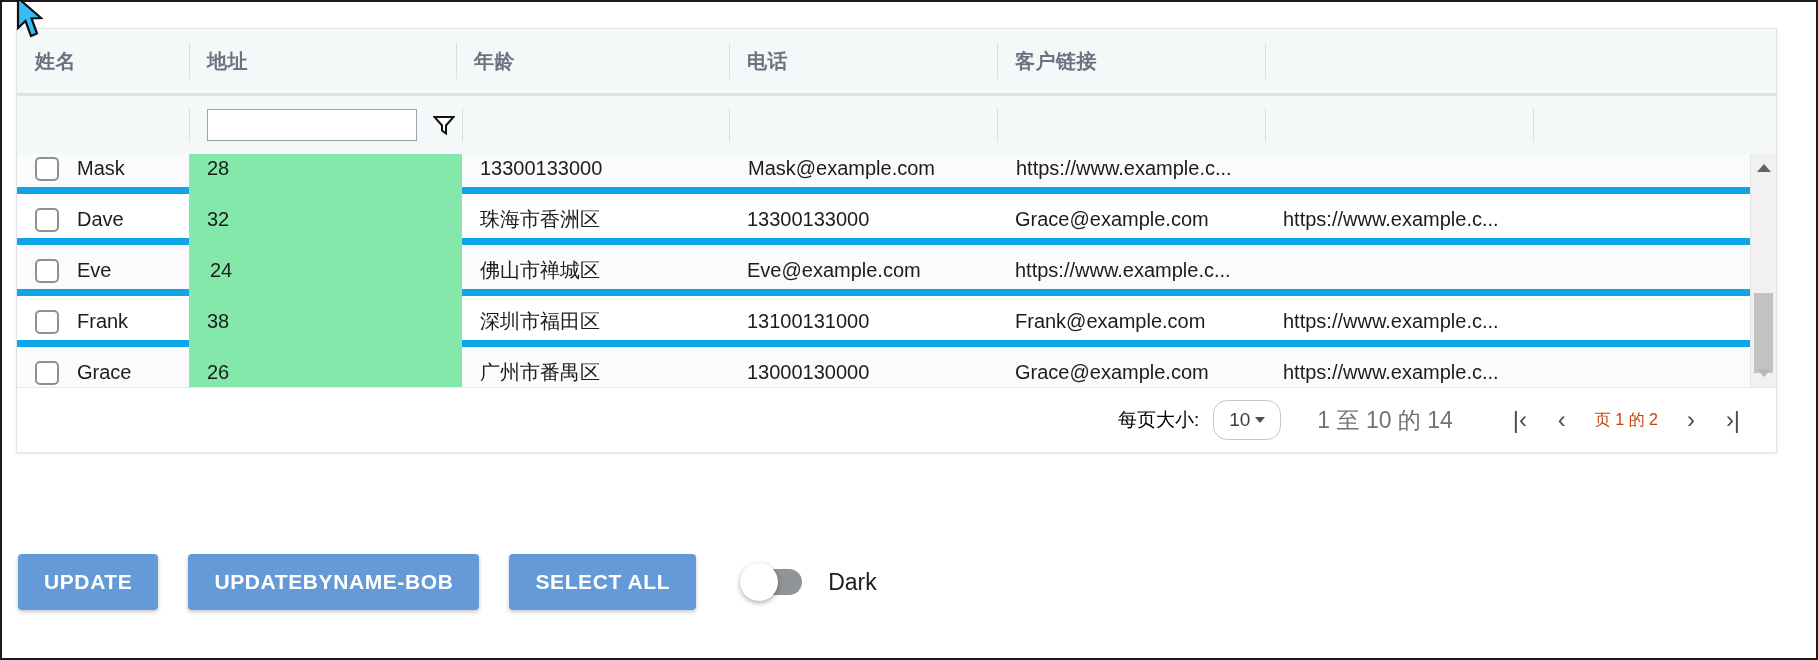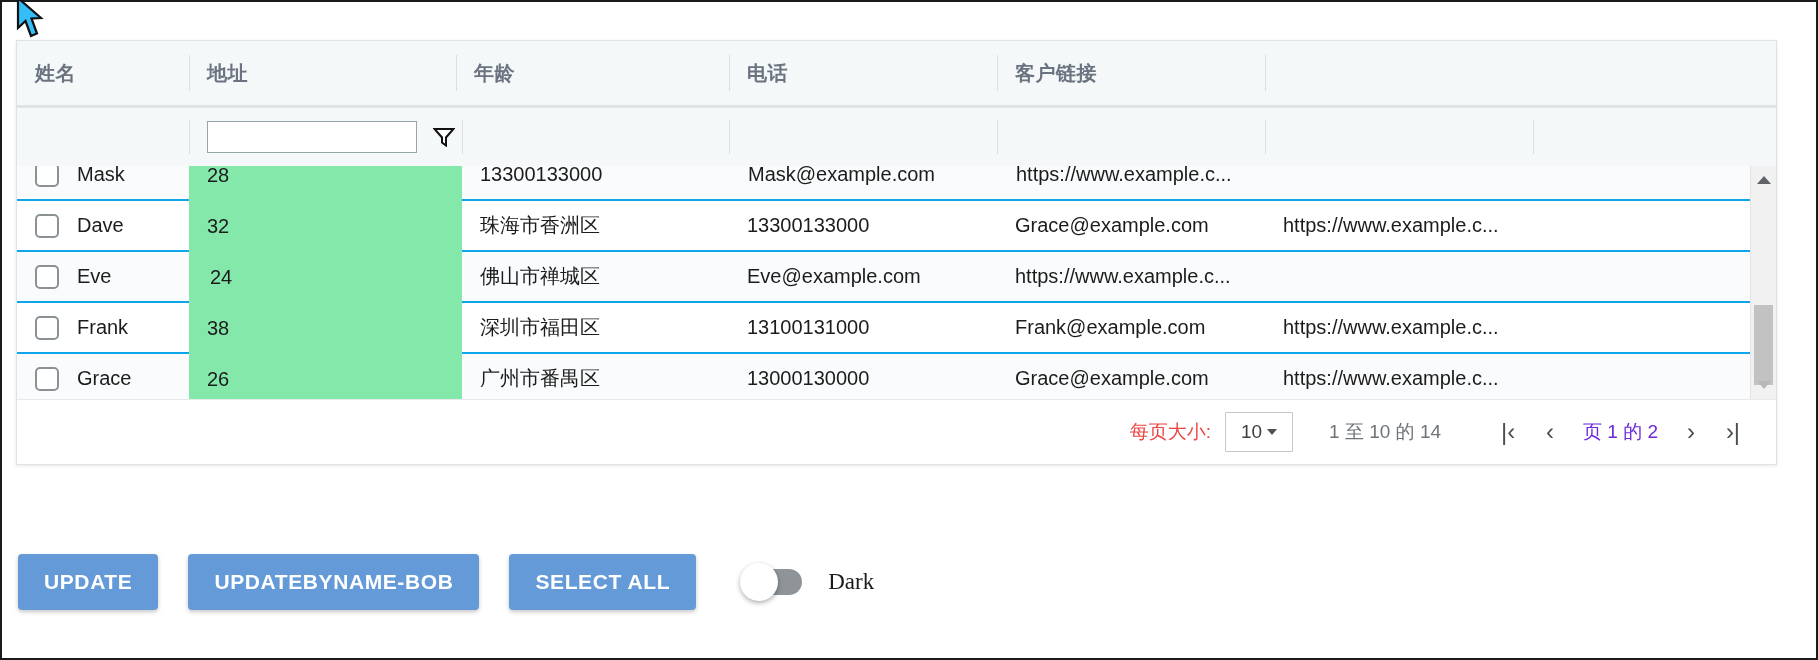--- a/index.html
+++ b/index.html
@@ -22,21 +22,21 @@
     position: absolute;
     left: 14px; top: -4px;
     width: 30px; height: 44px;
     z-index: 99;
     pointer-events: none;
   }
 
   
   .table-card {
     position: absolute;
-    left: 14px; top: 38px;
+    left: 14px; top: 26px;
     width: 1761px;
     background: #ffffff;
     border: 1px solid #dfe3e6;
     box-shadow: 0 1px 3px rgba(0,0,0,0.10);
   }
 
   
   .thead {
     display: flex;
     height: 64px;
@@ -139,22 +139,22 @@
     background: #fff;
   }
   .tbody {
     position: absolute;
     left: 0; top: -18px;
     width: 1735px;
   }
   .tr {
     display: flex;
     height: 51px;
-    align-items: center;
-    border-top: 2px solid #0ea5e9;
+    align-items: flex-start;
+    border-top: 7px solid #0ea5e9;
     background: #ffffff;
   }
   .tr.odd { background: #fafbfc; }
   .td {
     height: 51px;
     display: flex;
     align-items: center;
     font-size: 20px;
     color: #1c1c1c;
     padding-left: 18px;
@@ -219,46 +219,46 @@
     align-items: center;
     justify-content: flex-end;
     height: 65px;
     background: #ffffff;
     border-top: 1px solid #e7eaec;
     padding-right: 22px;
     gap: 0;
   }
   .pg-label {
     font-size: 19px;
-    color: #ef4444;
+    color: #000000;
     margin-right: 14px;
   }
   .pg-select {
     position: relative;
     width: 68px; height: 40px;
     border: 1px solid #c4c8cb;
-    border-radius: 1px;
+    border-radius: 14px;
     display: flex;
     align-items: center;
     justify-content: center;
     gap: 5px;
     font-size: 19px;
     color: #3b4043;
     cursor: pointer;
     background: #fff;
     margin-right: 36px;
   }
   .chev-dn {
     width: 0; height: 0;
     border-left: 5px solid transparent;
     border-right: 5px solid transparent;
     border-top: 6px solid #4a4f53;
   }
   .pg-range {
-    font-size: 19px;
+    font-size: 23px;
     color: #6e7478;
     margin-right: 46px;
     white-space: nowrap;
   }
   .pg-nav {
     display: flex;
     align-items: center;
     gap: 0;
   }
   .pg-btn {
@@ -266,22 +266,22 @@
     display: flex; align-items: center; justify-content: center;
     cursor: pointer;
     color: #4a4f53;
     font-size: 24px;
     background: transparent;
     border: none;
     padding: 0;
     font-family: "Liberation Sans", sans-serif;
   }
   .pg-pageinfo {
-    font-size: 19px;
-    color: #6d28d9;
+    font-size: 16px;
+    color: #c2410c;
     padding: 0 12px;
     white-space: nowrap;
   }
 
   
   .footer {
     position: absolute;
     left: 16px; top: 552px;
     display: flex;
     align-items: center;
@@ -319,21 +319,20 @@
     left: -2px; top: -6px;
     width: 38px; height: 38px;
     background: #ffffff;
     border-radius: 50%;
     box-shadow: 0 2px 5px rgba(0,0,0,0.32);
   }
   .toggle-label {
     font-size: 23px;
     color: #1c1c1c;
     margin-left: 26px;
-    font-family: Liberation Serif, serif;
   }
 </style>
 </head>
 <body>
 
 <div id="app">
 
   <div class="cursor">
     <svg width="30" height="44" viewBox="0 0 30 44">
       <path d="M2 0 L2 30 L9.5 23 L15 38 L21 35.5 L15.5 20.5 L25 20 Z" fill="#35bdf7" stroke="#111111" stroke-width="2.2"></path>

